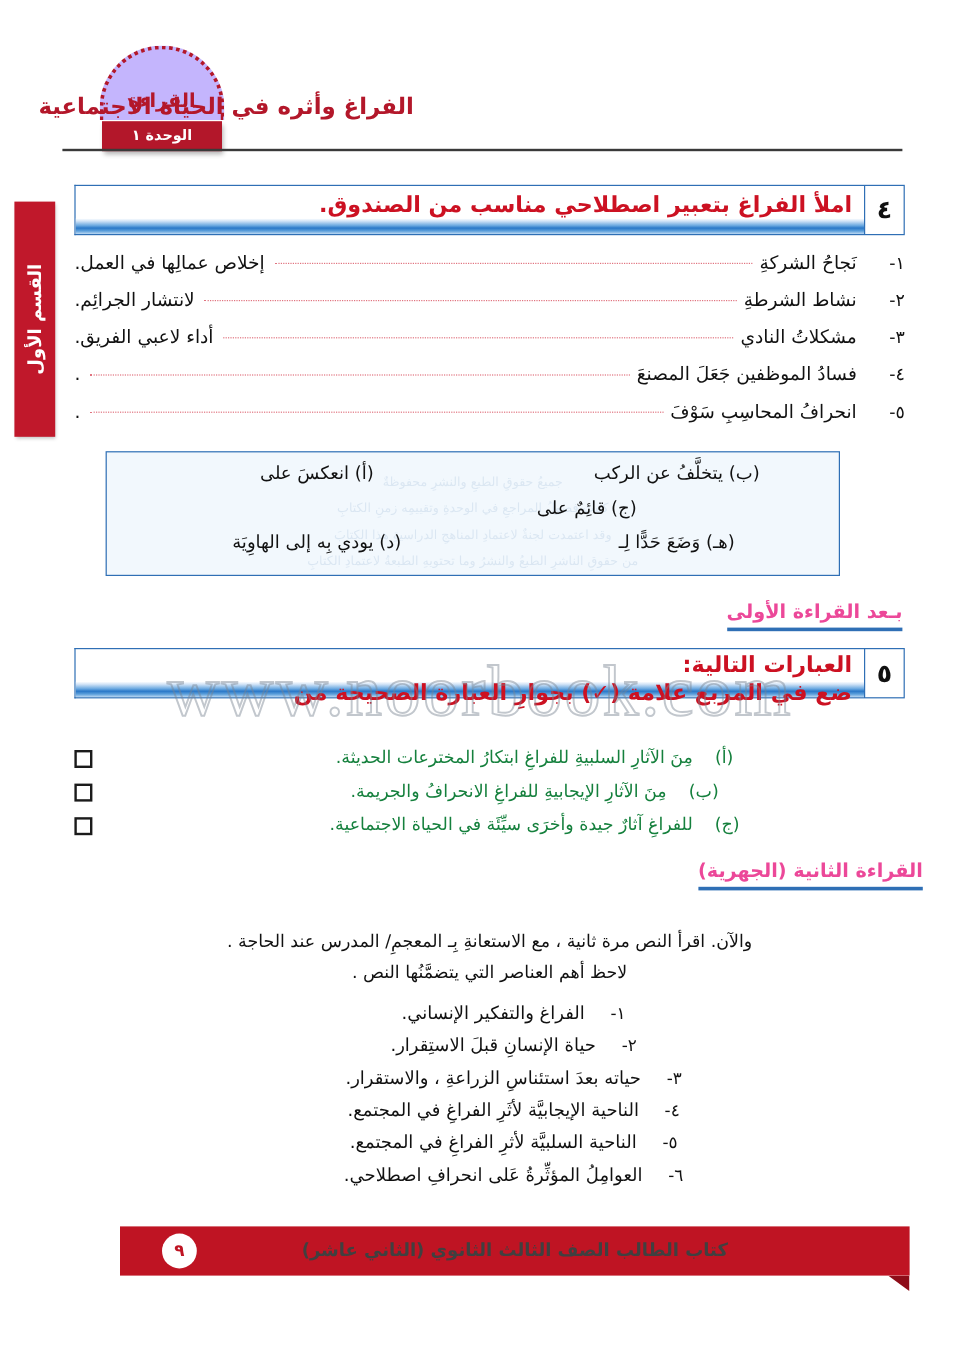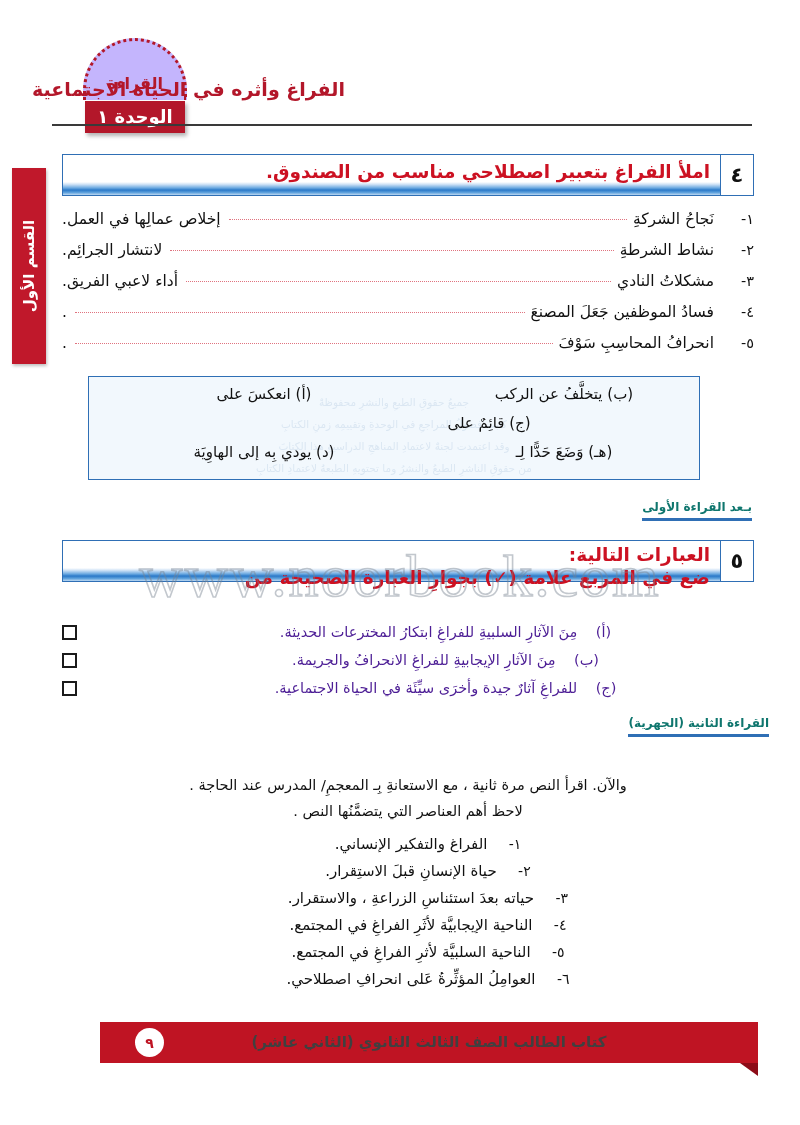--- a/index.html
+++ b/index.html
@@ -50,21 +50,21 @@
     font-size: 16px;
     font-weight: bold;
     color: #b3172a;
     letter-spacing: .5px;
   }
   .badge-bar {
     width: 100px;
     margin: 1px auto 0;
     background: #b3172a;
     color: #ffffff;
-    font-size: 18px;
+    font-size: 12px;
     font-weight: bold;
     padding: 5px 0 6px;
     box-shadow: 2px 3px 4px rgba(0,0,0,.30);
   }
 
   
   .header-title {
     position: absolute;
     top: 78px;
     right: 0;
@@ -253,23 +253,23 @@
   .cr2 .c-c { width: 420px; text-align: center; }
   .cr3 { padding: 11px 0 0 0; }
   .cr3 .c-d { width: 330px; text-align: center; }
   .cr3 .c-e { width: 270px; text-align: center; }
 
   
   .sub-head {
     position: absolute;
     text-align: right;
     direction: rtl;
-    font-size: 12px;
-    font-weight: bold;
-    color: #0f766e;
+    font-size: 16px;
+    font-weight: bold;
+    color: #ec4899;
     padding-bottom: 3px;
   }
   .sub-head .ul {
     display: block;
     height: 2.5px;
     background: #2f6fb5;
     margin-top: 4px;
   }
 
   
@@ -283,21 +283,21 @@
     display: flex;
     align-items: center;
     height: 28px;
     direction: rtl;
     justify-content: flex-start;
   }
   .check-row .txt {
     flex: 1 1 auto;
     text-align: center;
     font-size: 14.5px;
-    color: #4c1d95;
+    color: #15803d;
     padding-left: 60px;
   }
   .checkbox {
     width: 15px;
     height: 15px;
     border: 2px solid #1b1b1b;
     background: #ffffff;
     flex: 0 0 15px;
     box-sizing: border-box;
   }

